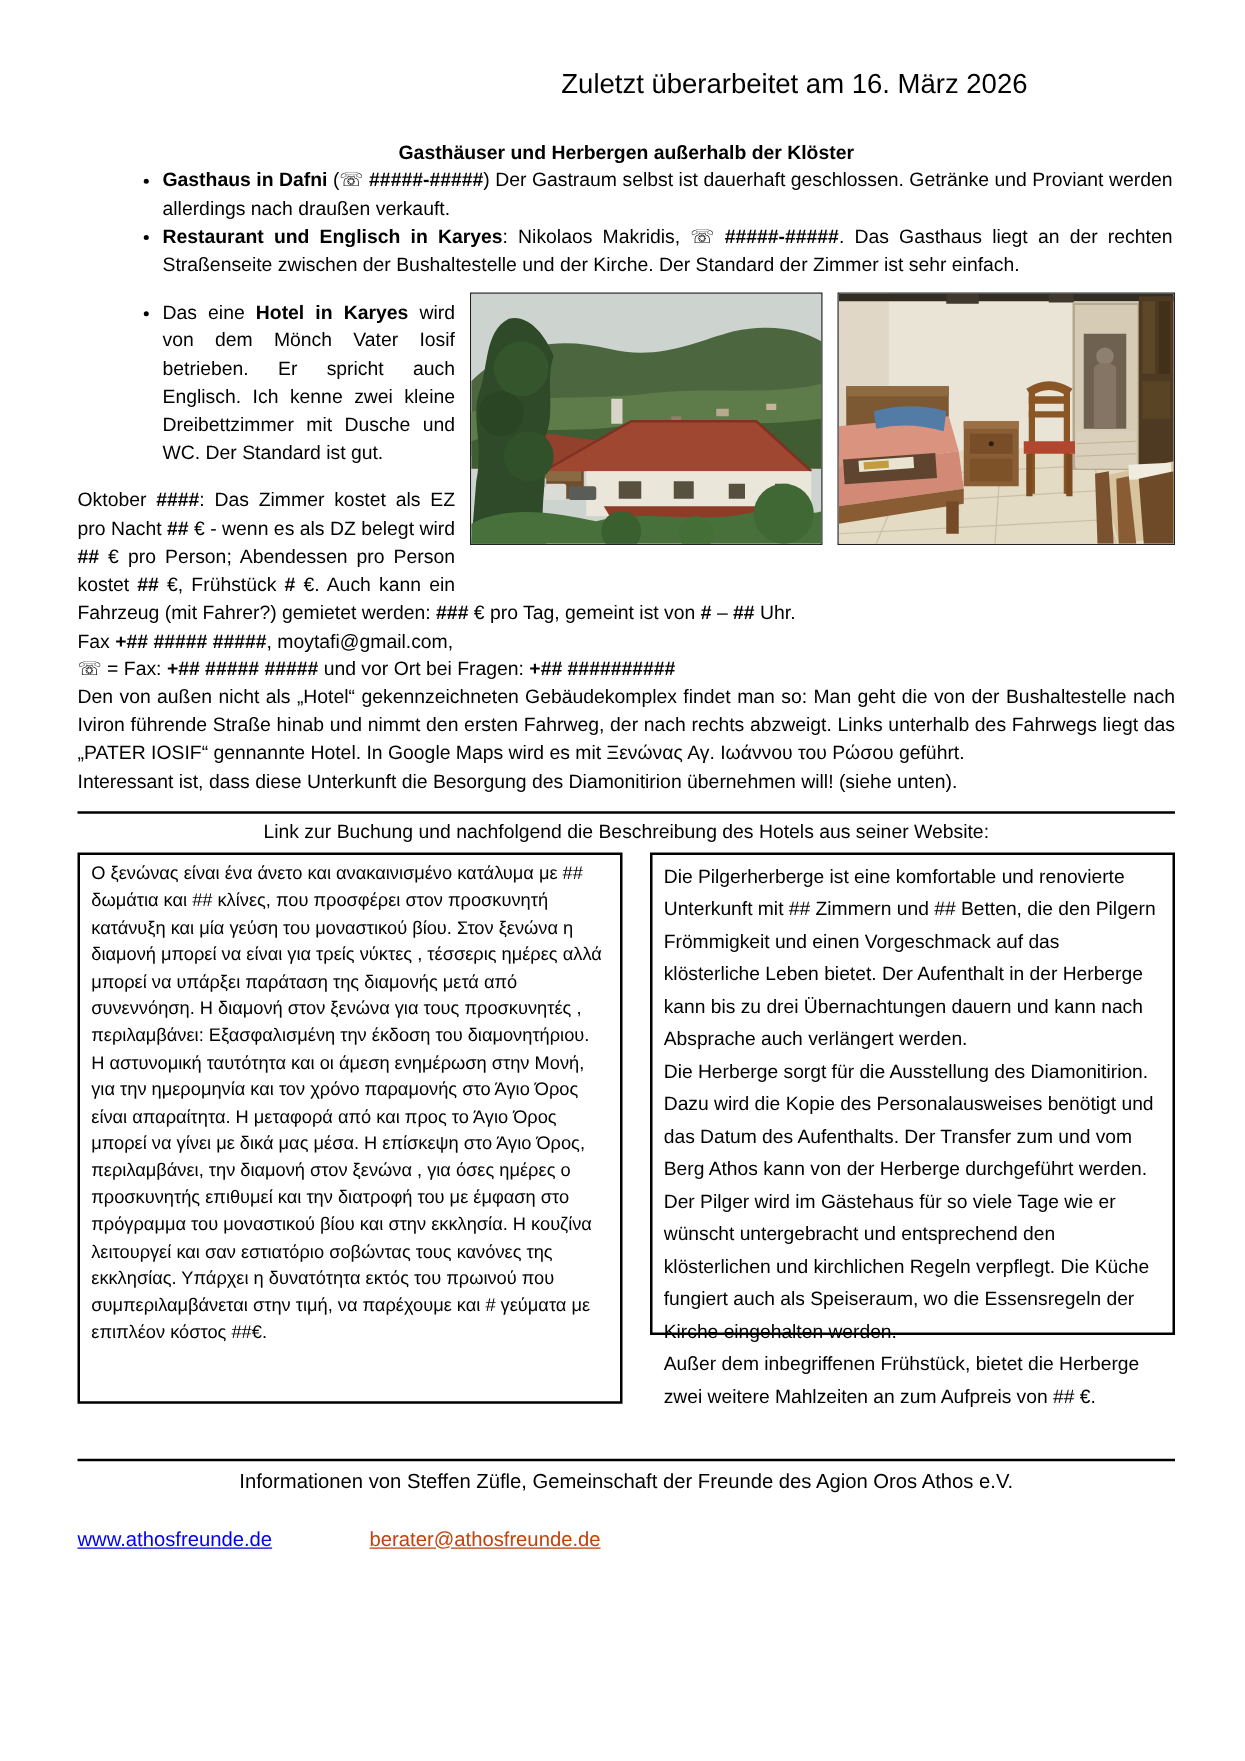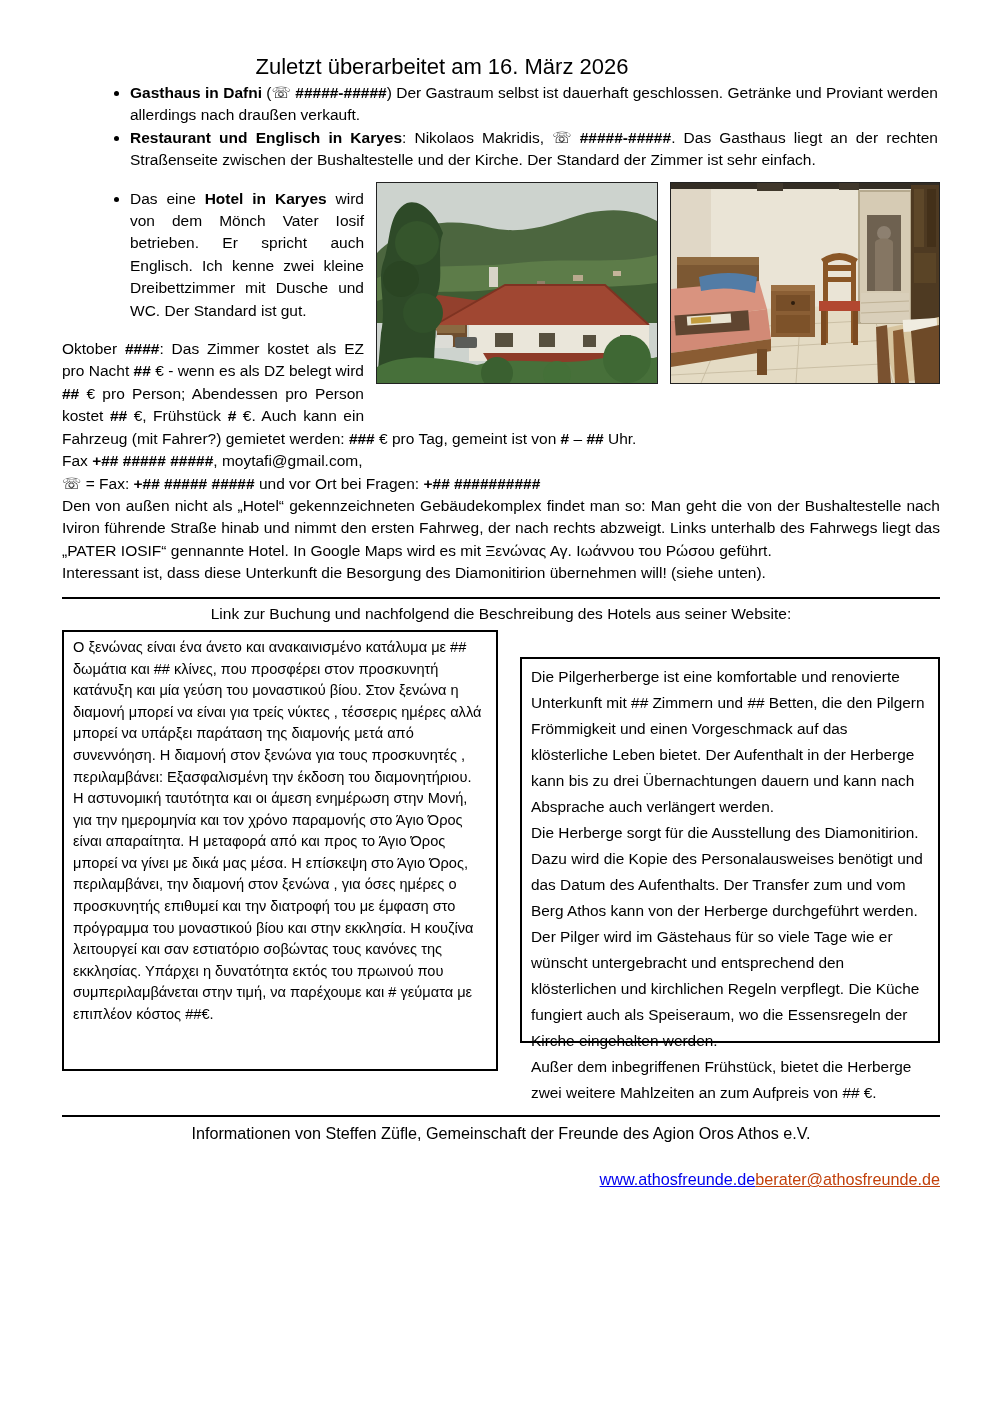--- a/index.html
+++ b/index.html
@@ -8,21 +8,21 @@
     width:996px; height:1409px; overflow:hidden;
     color:#000;
     font-family:"Liberation Sans", sans-serif;
     font-size:15.5px; line-height:22.4px;
   }
   .doc { padding:52px 56px 0 62px; }
   .b { font-weight:bold; }
 
   .title-line1 { text-align:center; font-size:22px; line-height:30px; white-space:nowrap; }
   .title-line1 .sheet { white-space:pre; margin-left:16px; }
-  .title-line2 { text-align:center; font-size:22px; line-height:30px; padding-right:118px; }
+  .title-line2 { text-align:right; font-size:22px; line-height:30px; padding-right:118px; }
 
   .sec-heading { text-align:center; font-weight:bold; margin-top:30px; }
   .intro { text-align:justify; }
 
   ul.bullets { list-style:disc; padding-left:68px; }
   ul.bullets li { text-align:justify; padding-right:2px; }
 
   .flow { margin-top:16px; }
   .flow::after { content:""; display:block; clear:both; }
   .photo-float { float:right; width:564px; margin:-6px 0 24px 12px; display:flex; gap:12px; }
@@ -30,38 +30,39 @@
   .photo svg { display:block; }
 
   .oktober { margin-top:16px; text-align:justify; }
   .faxline { text-align:left; }
   .directions { text-align:justify; }
   .note { text-align:left; }
 
   .rule { border:none; border-top:2px solid #000; margin:12px 0 4px; }
   .booking-heading { text-align:center; margin-bottom:5px; }
 
-  .desc-row { display:flex; gap:22px; align-items:center; }
+  .desc-row { display:flex; gap:22px; align-items:flex-start; }
   .box { border:2px solid #000; padding:5px 10px 6px 9px; }
   .box p + p { margin-top:0; }
   .box-greek { width:436px; height:441px; font-size:14.6px; line-height:21.6px; }
   .box-german { width:420px; height:386px; font-size:15.4px; line-height:26px; }
 
   .footer-rule { border:none; border-top:2px solid #000; margin-top:44px; }
   .credit { text-align:center; margin-top:5px; font-size:16.2px; }
-  .links { display:flex; justify-content:flex-end; margin-top:24px; font-size:16.2px; }
+  .links { display:flex; justify-content:flex-start; gap:78px; margin-top:24px; font-size:16.2px; }
   .links a { text-decoration:underline; cursor:pointer; }
 </style>
 </head>
 <body>
 
 <div class="doc">
 
   <div class="title-line2">Zuletzt überarbeitet am 16. März 2026</div>
 
+  <div class="sec-heading">Gasthäuser und Herbergen außerhalb der Klöster</div>
 
   <ul class="bullets">
     <li><span class="b">Gasthaus in Dafni</span><span> (☏ </span><span class="b">#####-#####</span><span>) Der Gastraum selbst ist dauerhaft geschlossen. Getränke und Proviant werden allerdings nach draußen verkauft.</span></li>
     <li><span class="b">Restaurant und Englisch in Karyes</span><span>: Nikolaos Makridis, ☏ </span><span class="b">#####-#####</span><span>. Das Gasthaus liegt an der rechten Straßenseite zwischen der Bushaltestelle und der Kirche. Der Standard der Zimmer ist sehr einfach.</span></li>
   </ul>
 
   <div class="flow">
     <div class="photo-float">
 
       <figure class="photo">

